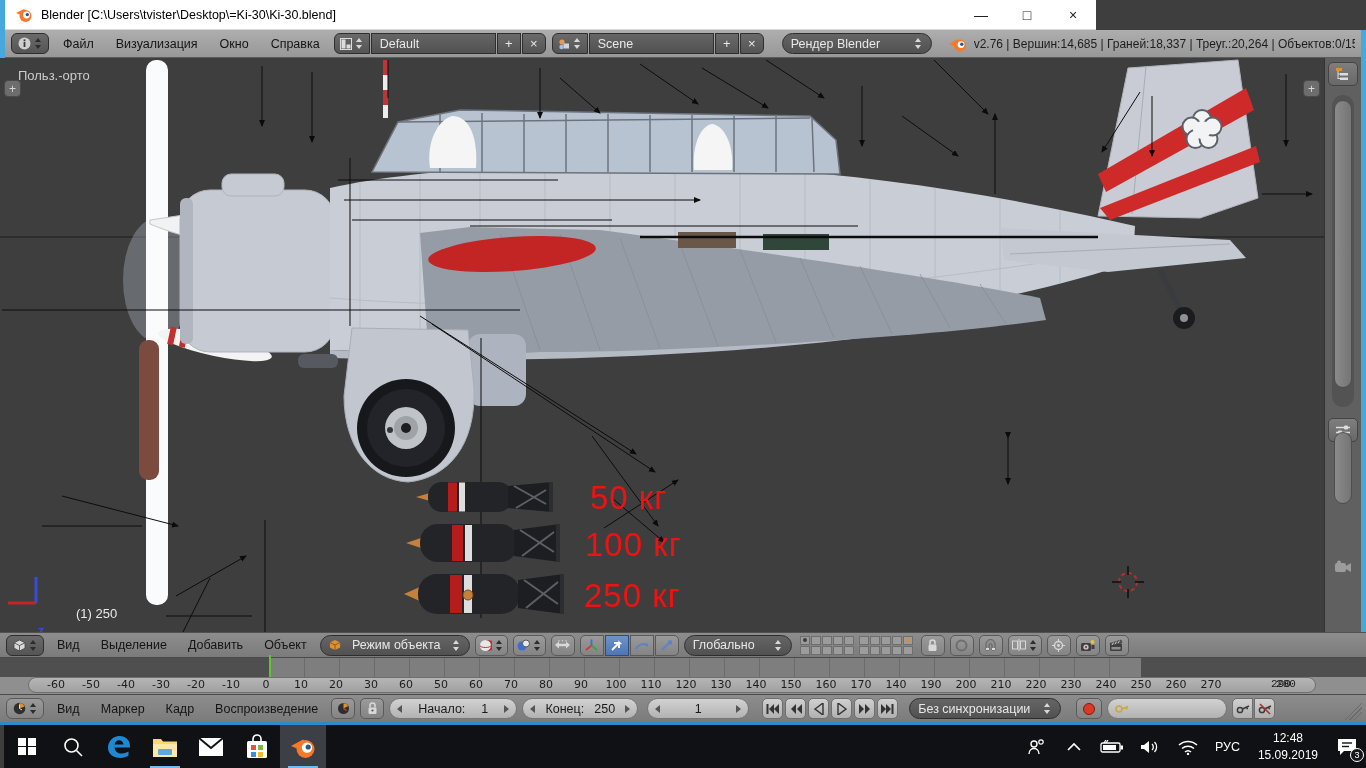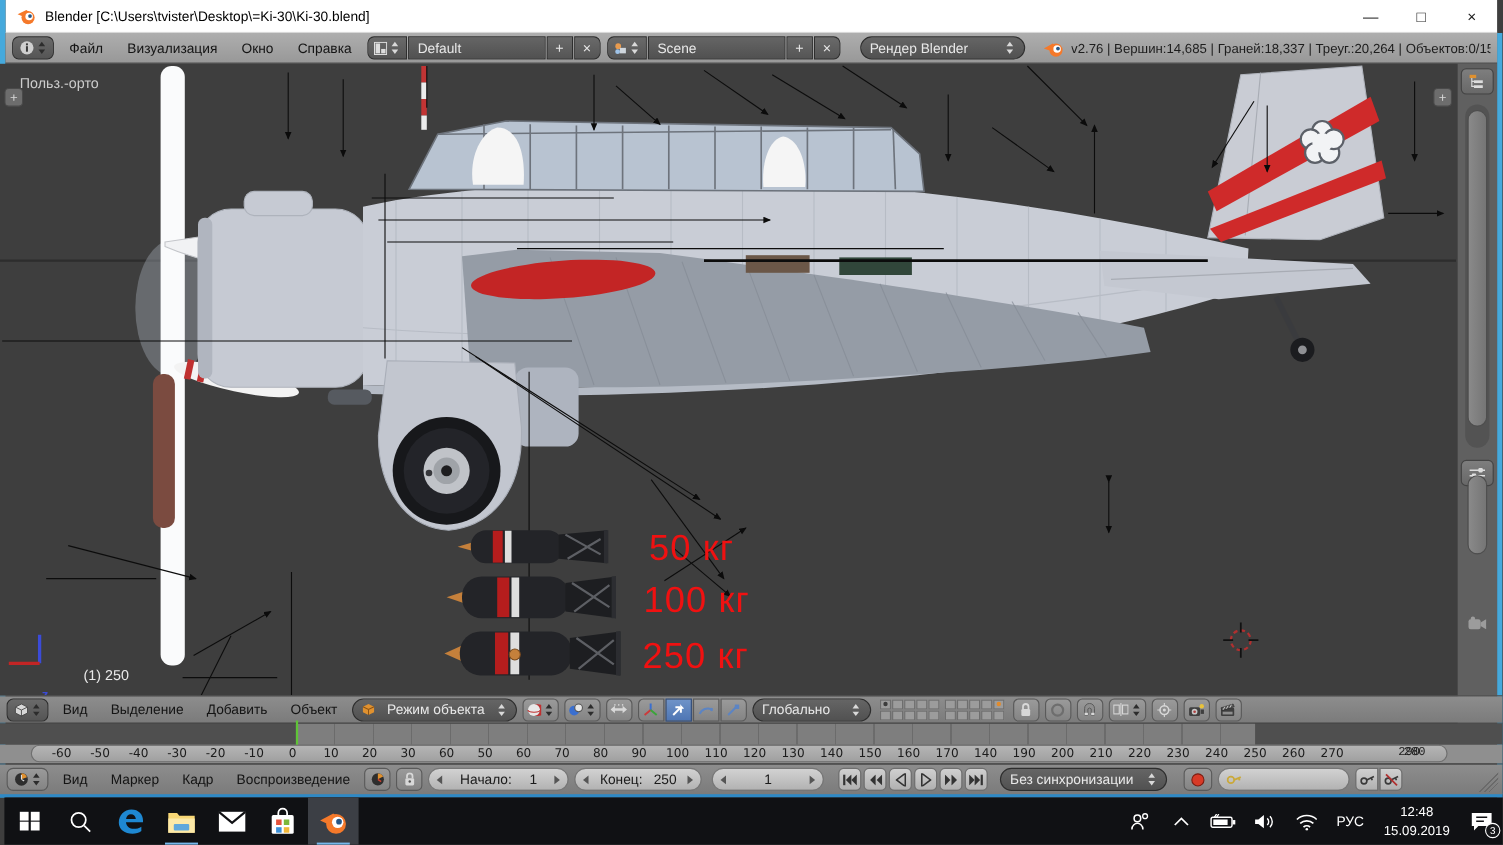--- a/index.html
+++ b/index.html
@@ -1,21 +1,21 @@
 <!DOCTYPE html>
 <html><head>
 <meta charset="utf-8">
 <style>
   *{box-sizing:border-box;margin:0;padding:0}
   html,body{width:1366px;height:768px;overflow:hidden}
   body{position:relative;font-family:"Liberation Sans",sans-serif;background:#3e3e3e;color:#111}
   .abs{position:absolute}
 
   
-  .titlebar{left:5px;top:0;width:1356px;height:30px;background:#fff;display:flex;align-items:center;border-bottom:1px solid #d8d8d8}
+  .titlebar{left:5px;top:0;width:1091px;height:30px;background:#fff;display:flex;align-items:center;border-bottom:1px solid #d8d8d8}
   .titlebar .ttl{font-size:12.5px;color:#000;margin-left:8px;white-space:nowrap}
   .winbtns{margin-left:auto;display:flex;height:100%}
   .winbtn{width:46px;height:100%;display:flex;align-items:center;justify-content:center;font-size:14px;color:#222}
   .edge-l{left:0;top:0;width:5px;height:725px;background:#45a9dc}
   .edge-r{left:1361px;top:30px;width:5px;height:695px;background:#45a9dc}
   .edge-b{left:0;top:721px;width:1366px;height:4px;background:#2f89c5}
 
   
   .topbar{left:5px;top:30px;width:1356px;height:28px;background:linear-gradient(#aeaeae,#989898);border-bottom:1px solid #5c5c5c;display:flex;align-items:center;gap:6px;padding:0 6px;overflow:hidden}
   .menu{font-size:12.5px;color:#141414;padding:0 8px;white-space:nowrap}

